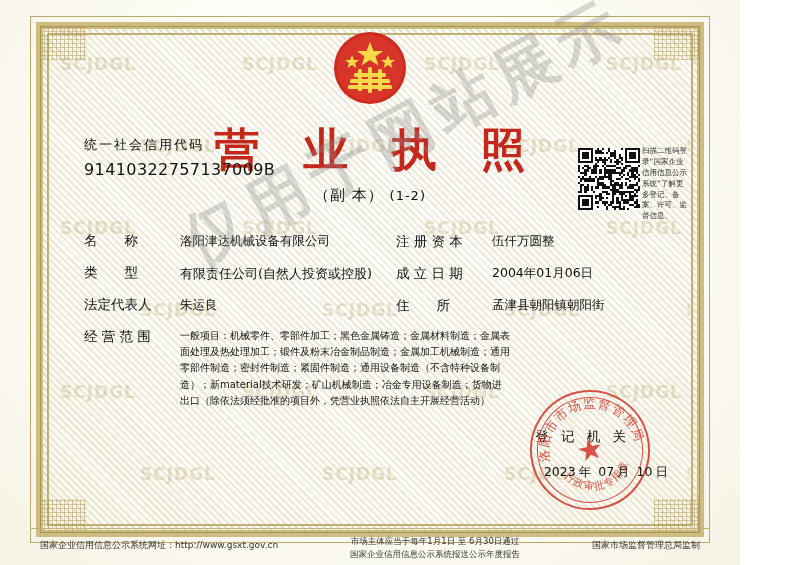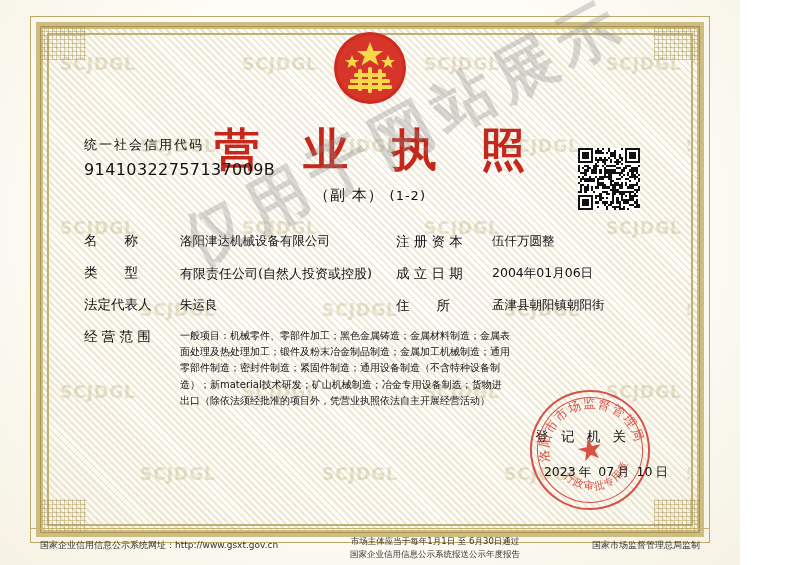--- a/index.html
+++ b/index.html
@@ -683,20 +683,21 @@
         <rect x="22" y="24" width="1" height="1" fill="#111"></rect>
         <rect x="23" y="20" width="1" height="1" fill="#111"></rect>
         <rect x="23" y="24" width="1" height="1" fill="#111"></rect>
         <rect x="24" y="20" width="1" height="1" fill="#111"></rect>
         <rect x="24" y="21" width="1" height="1" fill="#111"></rect>
         <rect x="24" y="22" width="1" height="1" fill="#111"></rect>
         <rect x="24" y="23" width="1" height="1" fill="#111"></rect>
         <rect x="24" y="24" width="1" height="1" fill="#111"></rect>
       </svg>
   </div>
+  <div class="qr-note">扫描二维码登录“国家企业信用信息公示系统”了解更多登记、备案、许可、监督信息。</div>
 
   <div class="fields">
 
     <div class="row">
       <div class="lcol">
         <div class="lbl">名　　称</div>
         <div class="val">洛阳津达机械设备有限公司</div>
       </div>
       <div class="rcol">
         <div class="lbl">注 册 资 本</div>

